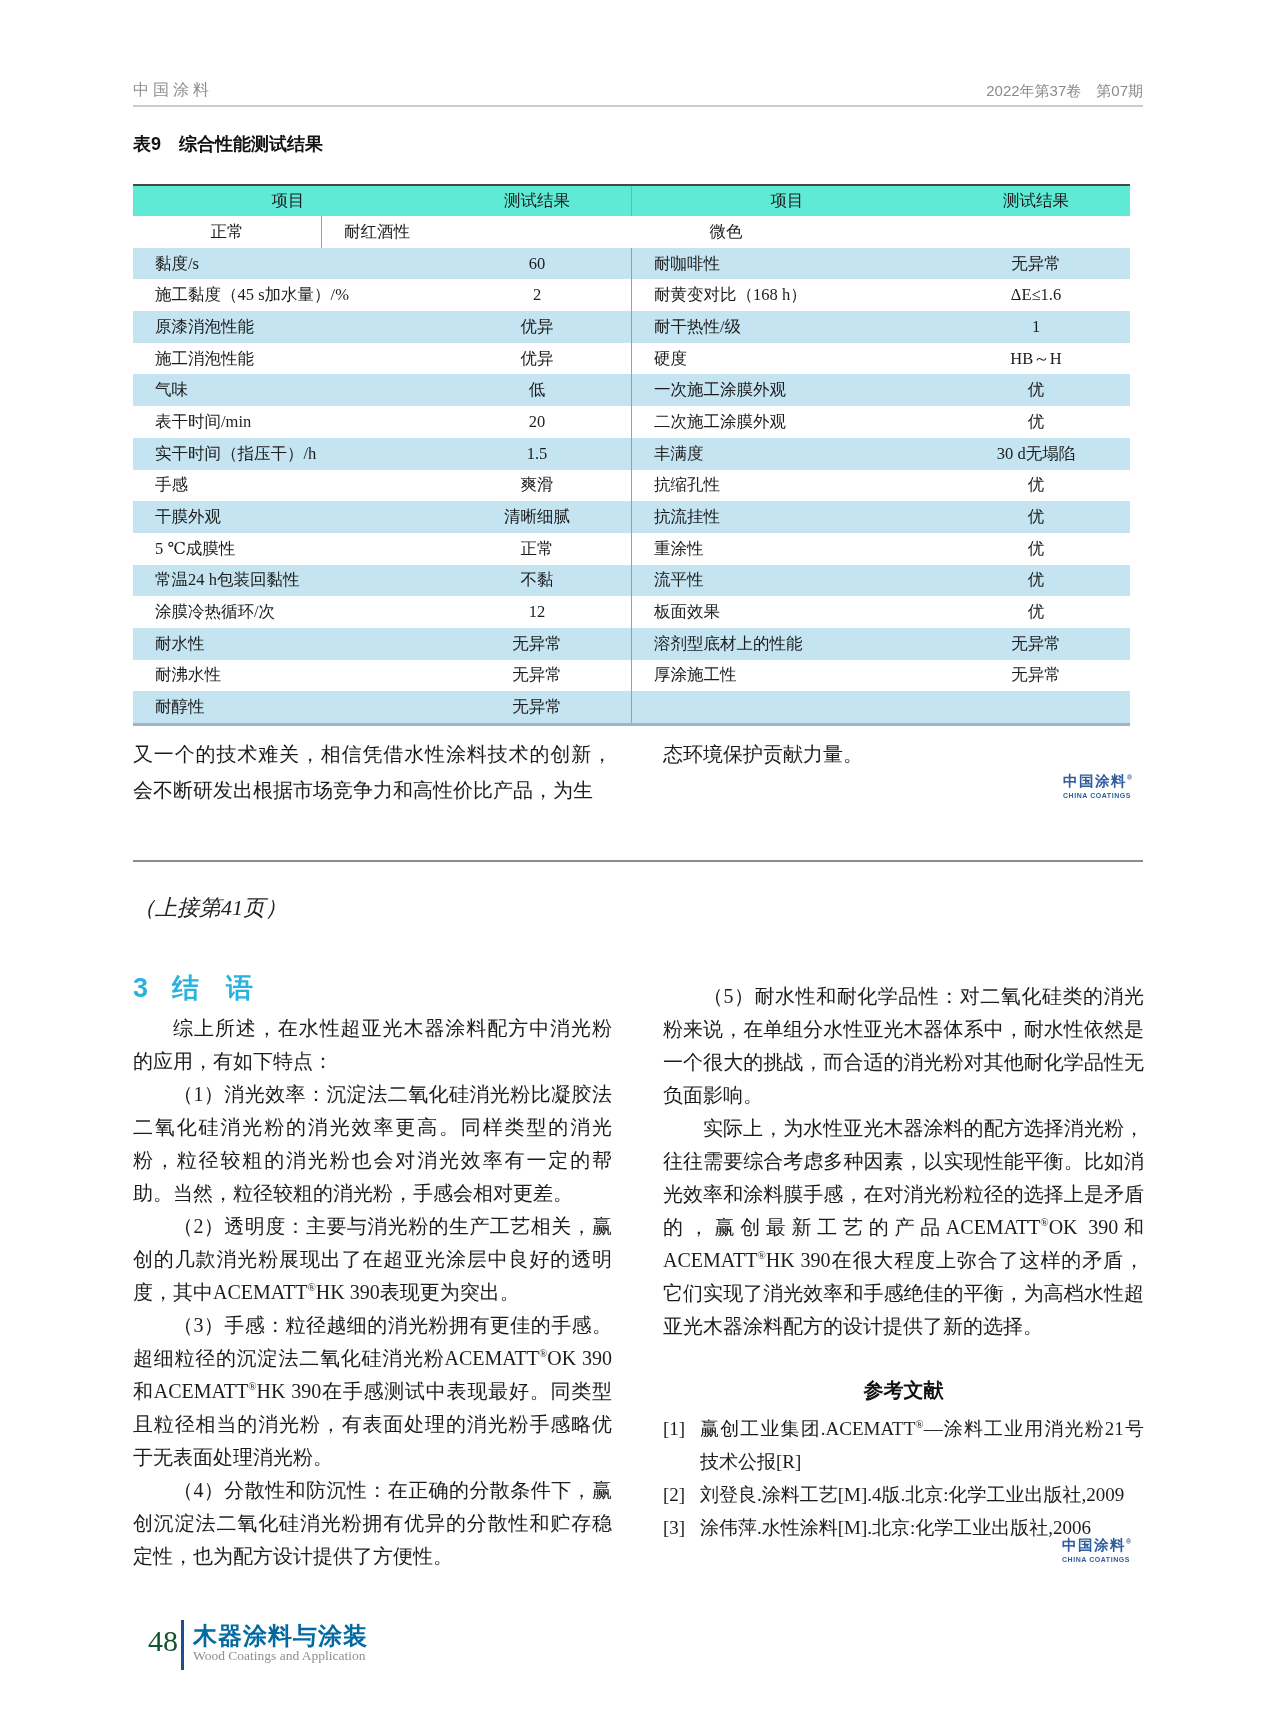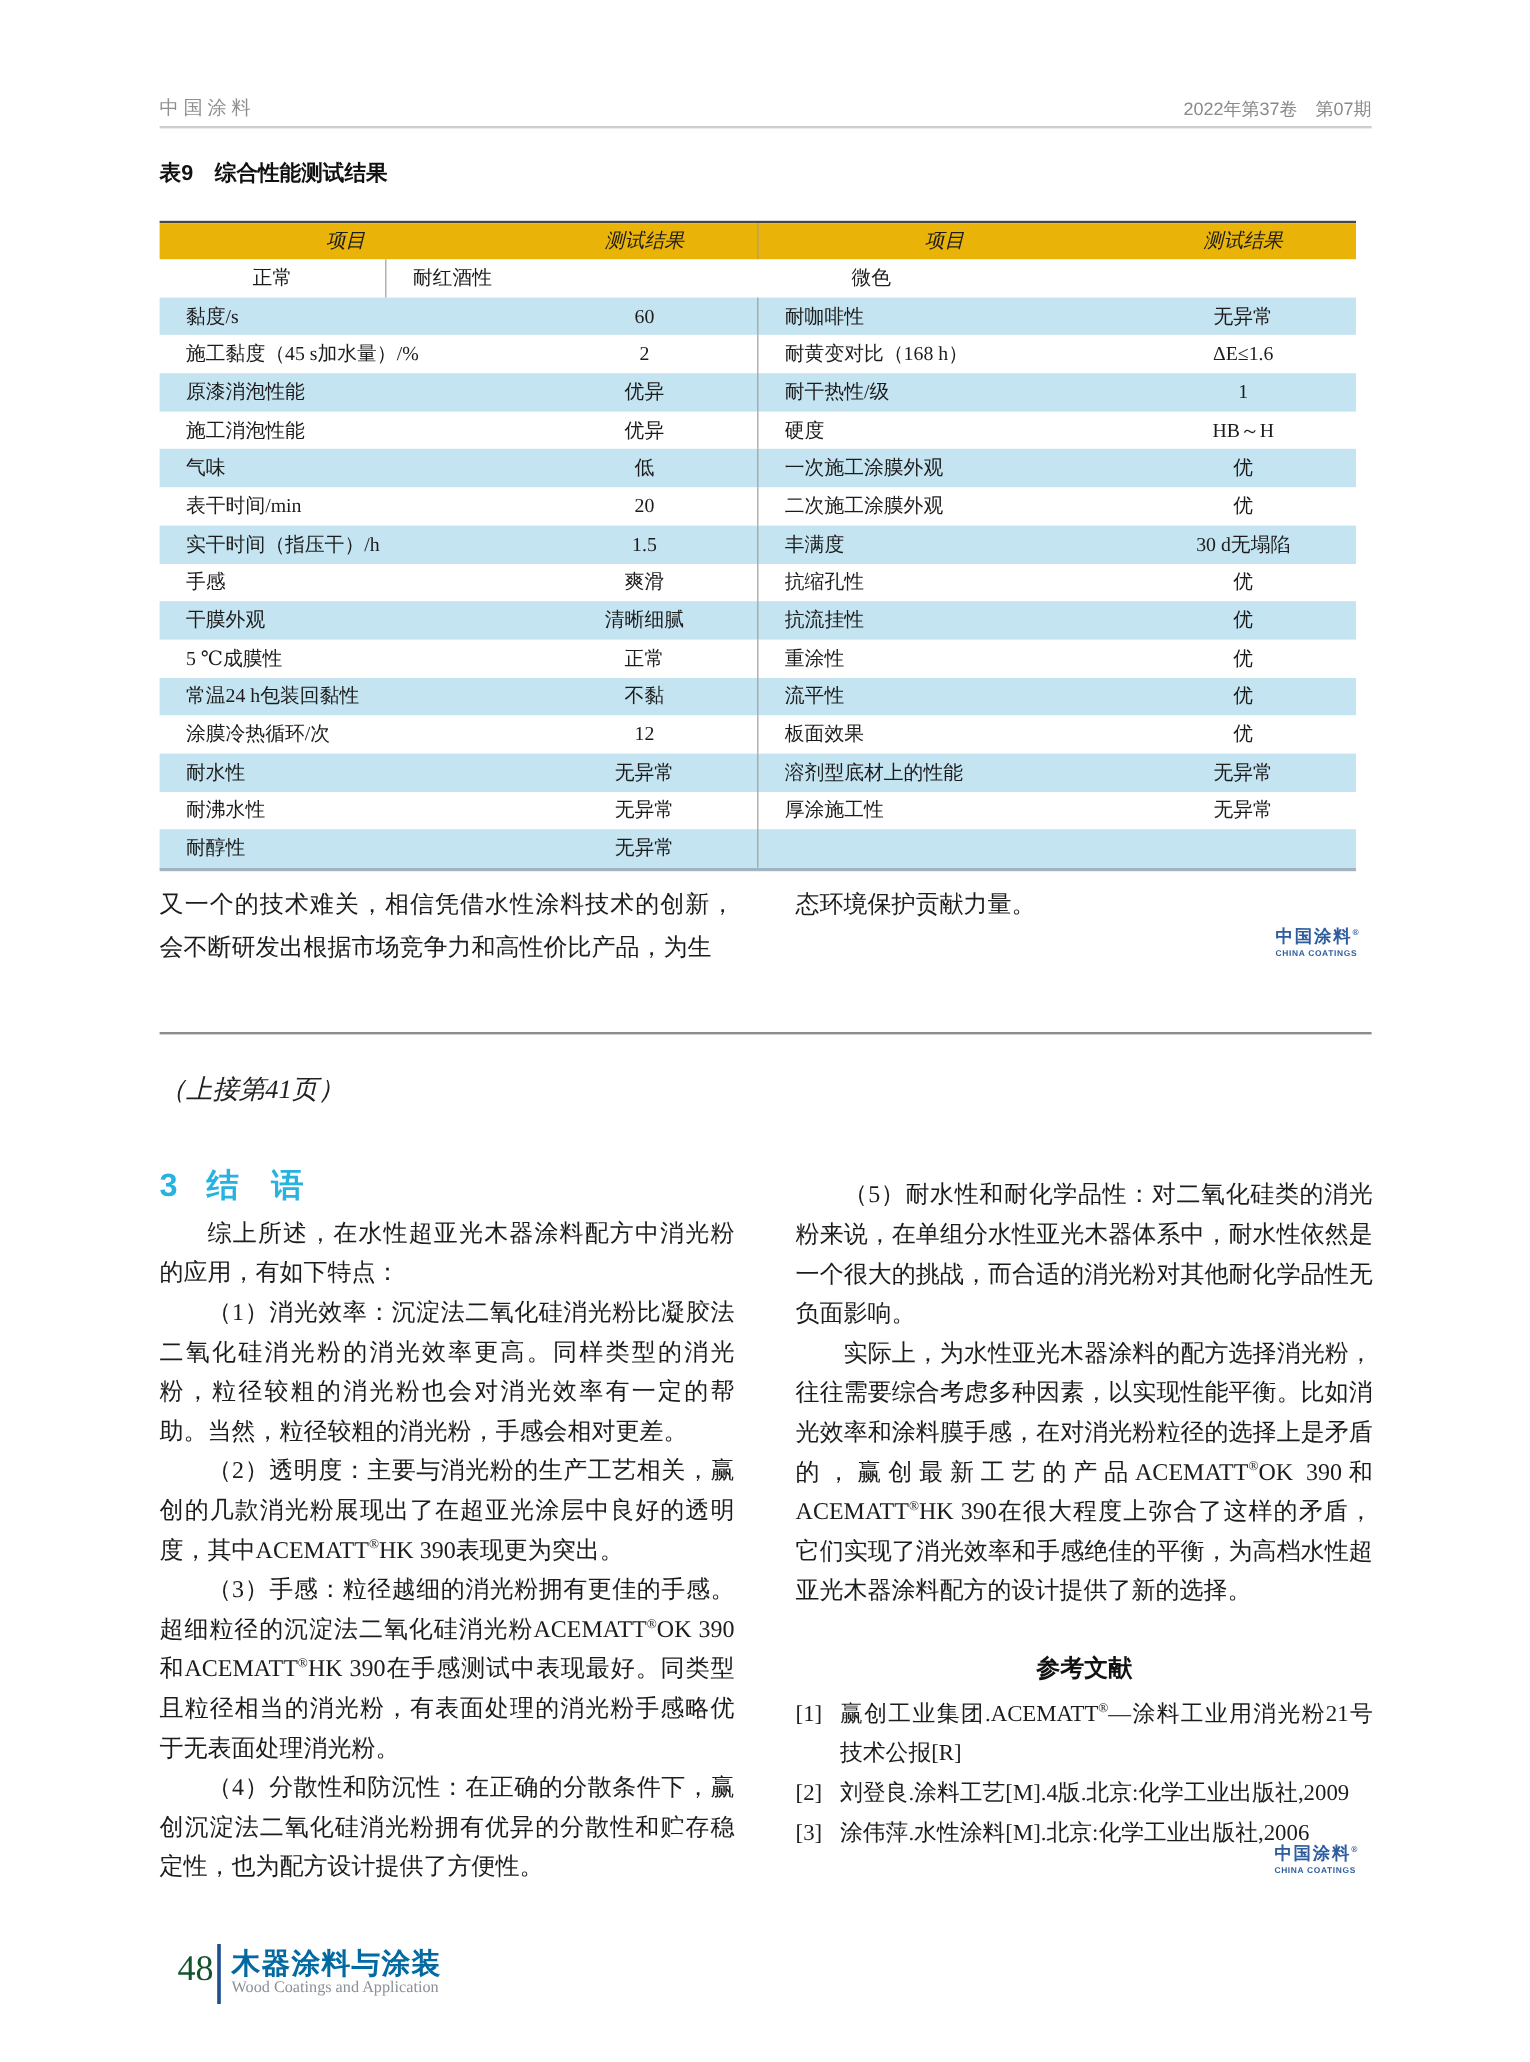--- a/index.html
+++ b/index.html
@@ -18,21 +18,21 @@
   .table-title-zh{position:absolute;left:133px;top:132px;width:1010px;
                   font-family:"Liberation Sans","DejaVu Sans",sans-serif;
                   font-weight:bold;font-size:18px;color:#111;}
   .table-title-en{position:absolute;left:133px;top:158px;width:1010px;text-align:center;
                   font-weight:bold;font-size:17.5px;color:#111;margin-top:36px;}
 
   
   .perf-table{position:absolute;left:133px;top:184px;width:997px;
               border-top:2px solid #474747;border-bottom:3px solid #9fb5c1;font-size:16.5px;}
   .t-row{display:flex;height:31.7px;}
-  .t-head{display:flex;height:30px;background:#eab308;font-style:italic;}
+  .t-head{display:flex;height:30px;background:#5eead4;}
   .t-body .t-row:nth-child(even){background:#c5e4f1;}
   .t-cell{display:flex;align-items:center;}
   .c0{width:310px;padding-left:22px;box-sizing:border-box;}
   .c1{width:188px;justify-content:center;text-align:center;}
   .c2{width:311px;padding-left:22px;box-sizing:border-box;border-left:1px solid #9e9e9e;}
   .c3{width:188px;justify-content:center;text-align:center;}
   .t-head .t-cell{justify-content:center;padding-left:0;font-size:16.5px;}
 
   
   .closing-left{position:absolute;left:133px;top:736px;width:479px;font-size:20px;

